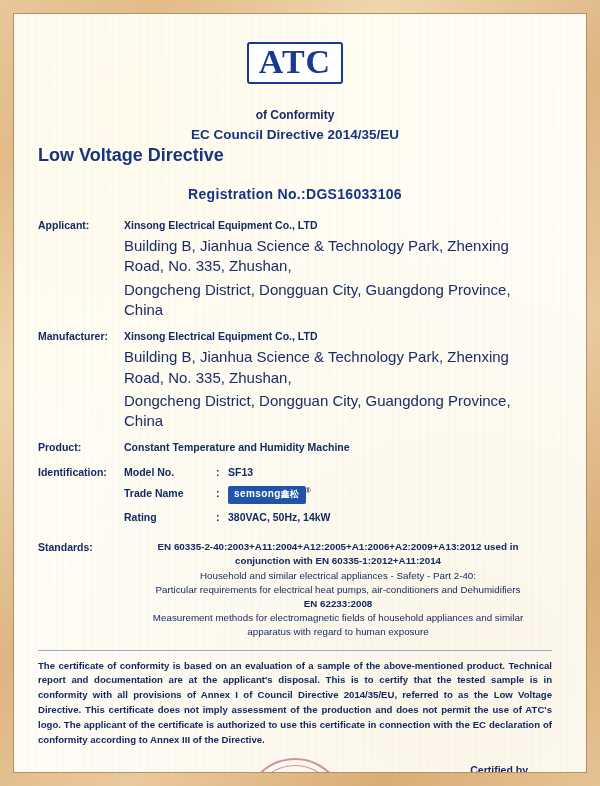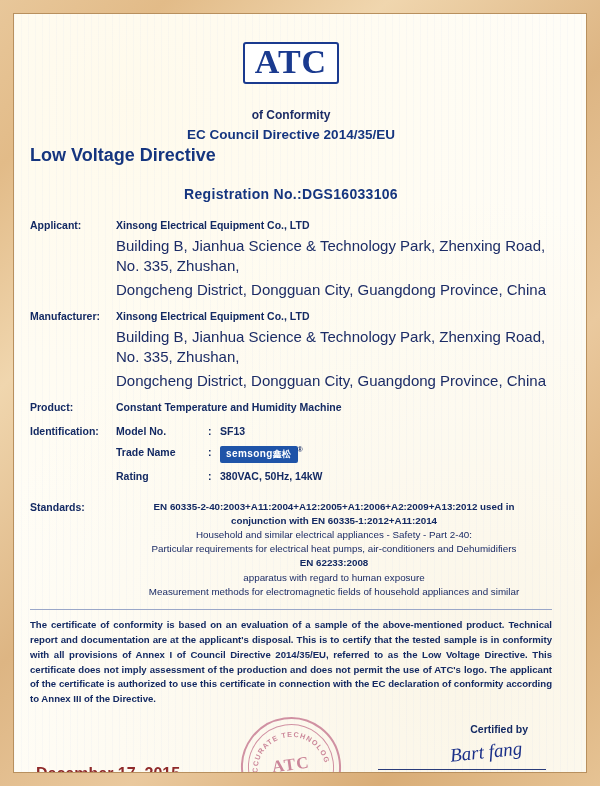--- a/index.html
+++ b/index.html
@@ -37,21 +37,21 @@
 
   .paper {
     position: relative;
     width: 100%;
     height: 100%;
     box-sizing: border-box;
     background: #fffdf6;
     background-image:
       radial-gradient(circle at 20% 12%, rgba(255,250,235,0.9) 0%, rgba(253,249,238,0) 55%),
       radial-gradient(circle at 78% 88%, rgba(250,244,228,0.8) 0%, rgba(253,249,238,0) 60%);
-    padding: 16px 34px 8px 16px;
+    padding: 16px 34px 8px 24px;
     color: #1c1c50;
     overflow: hidden;
   }
 
   
   .paper:before {
     content: "";
     position: absolute;
     left: 0; top: 0; right: 0; bottom: 0;
     background:
@@ -380,22 +380,22 @@
         </div>
 
         <div class="row">
           <div class="row-label">Standards:</div>
           <div class="row-body">
             <div class="std-line b">EN 60335-2-40:2003+A11:2004+A12:2005+A1:2006+A2:2009+A13:2012 used in</div>
             <div class="std-line b">conjunction with EN 60335-1:2012+A11:2014</div>
             <div class="std-line">Household and similar electrical appliances - Safety - Part 2-40:</div>
             <div class="std-line">Particular requirements for electrical heat pumps, air-conditioners and Dehumidifiers</div>
             <div class="std-line b">EN 62233:2008</div>
+            <div class="std-line">Measurement methods for electromagnetic fields of household appliances and similar</div>
             <div class="std-line">apparatus with regard to human exposure</div>
-            <div class="std-line">Measurement methods for electromagnetic fields of household appliances and similar</div>
           </div>
         </div>
 
       </div>
 
       <div class="divider"></div>
 
       <div class="para">The certificate of conformity is based on an evaluation of a sample of the above-mentioned product. Technical report and documentation are at the applicant's disposal. This is to certify that the tested sample is in conformity with all provisions of Annex I of Council Directive 2014/35/EU, referred to as the Low Voltage Directive. This certificate does not imply assessment of the production and does not permit the use of ATC's logo. The applicant of the certificate is authorized to use this certificate in connection with the EC declaration of conformity according to Annex III of the Directive.</div>
 
       <div class="sig-area">

